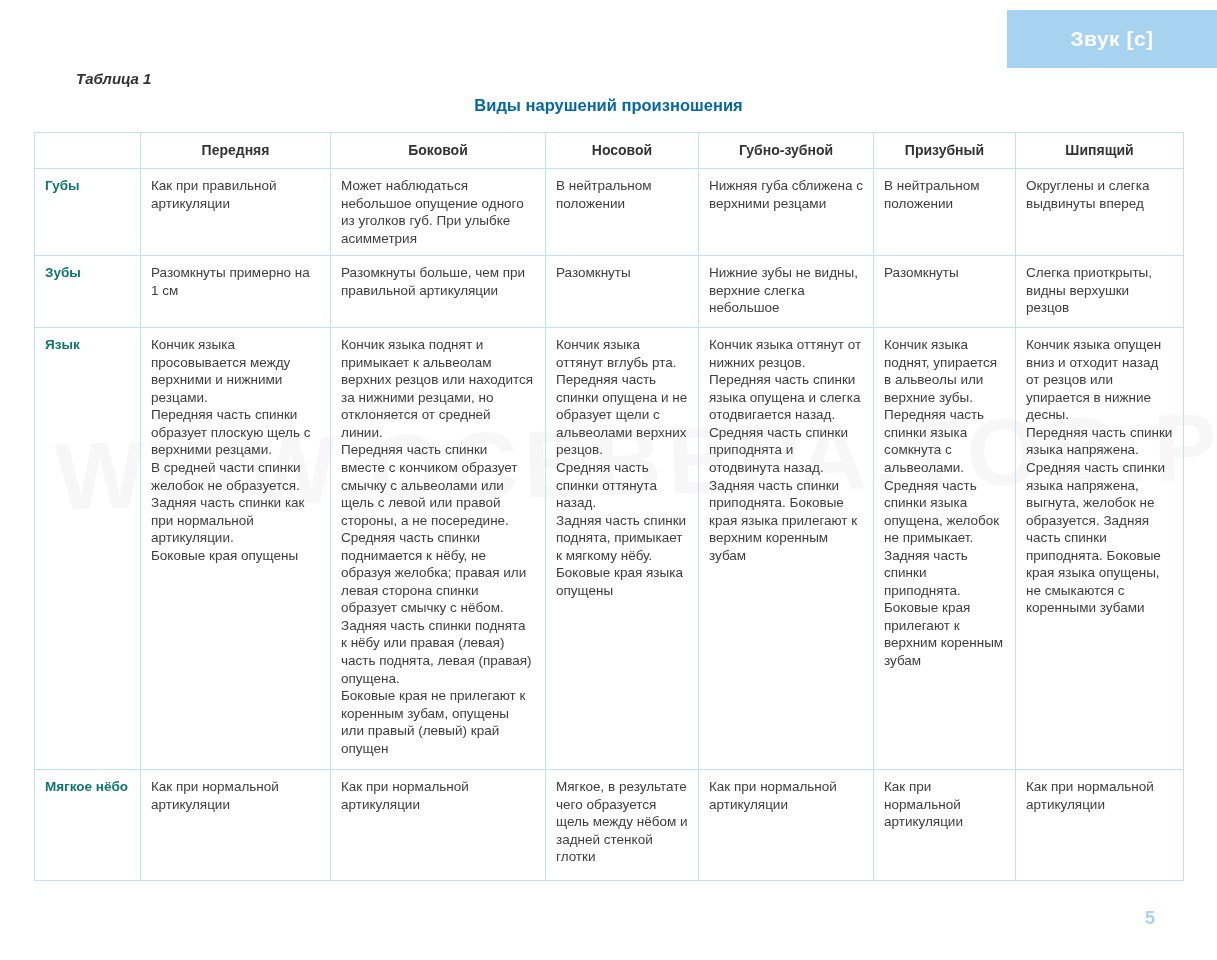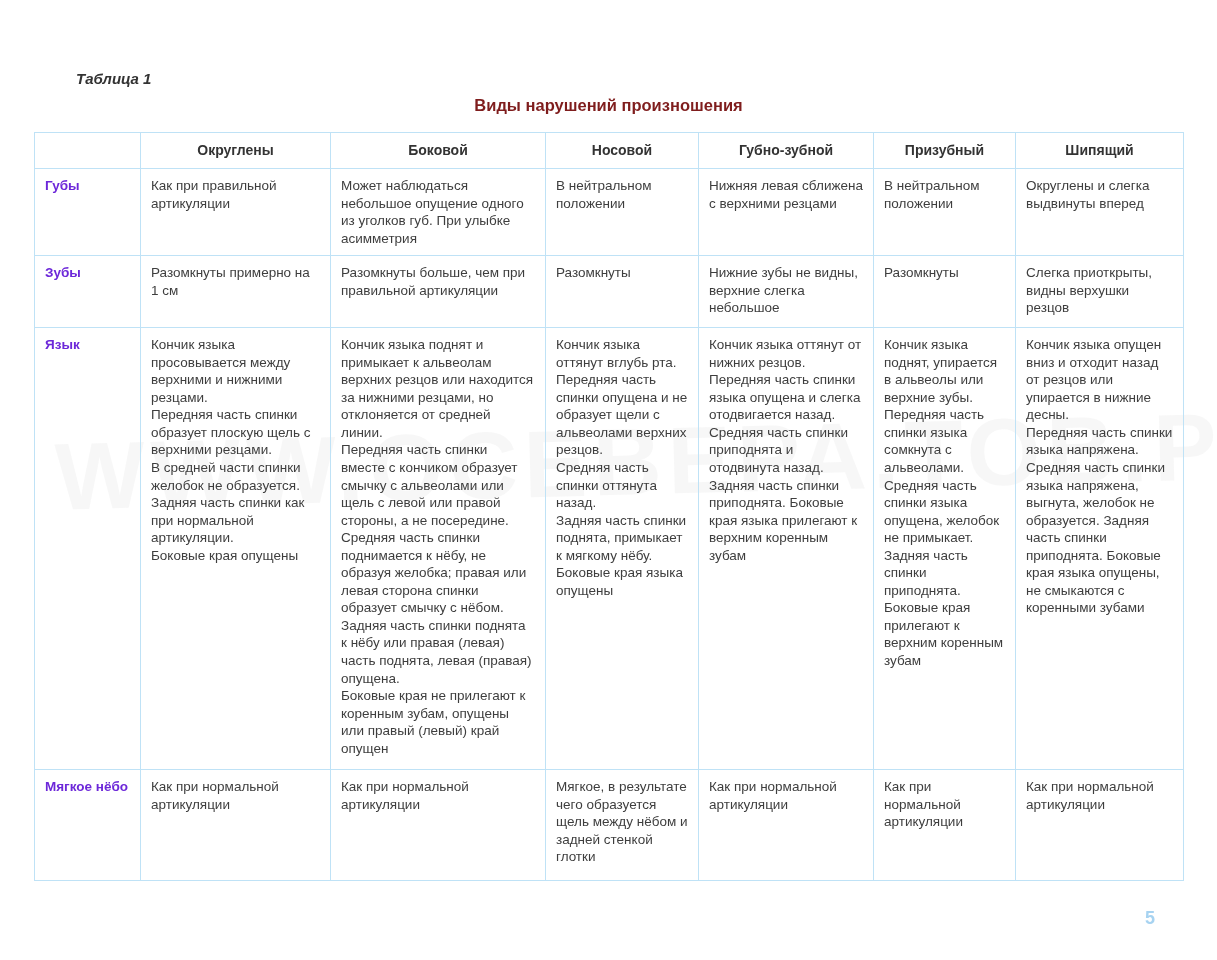--- a/index.html
+++ b/index.html
@@ -13,21 +13,21 @@
     position:absolute;top:10px;right:0;width:210px;height:58px;
     background:#a7d3f1;color:#ffffff;font-weight:bold;font-size:21px;
     display:flex;align-items:center;justify-content:center;letter-spacing:.5px;
   }
   .table-label{
     position:absolute;top:70px;left:76px;
     font-weight:bold;font-style:italic;font-size:15px;color:#333;
   }
   .page-title{
     position:absolute;top:96px;left:0;width:1217px;text-align:center;
-    font-weight:bold;font-size:16.5px;color:#7f1d1d;
+    font-weight:bold;font-size:16.5px;color:#0369a1;
   }
   .watermark{
     position:absolute;top:408px;left:55px;width:1120px;
     font-weight:bold;font-size:95px;color:#7a7a7a;opacity:0.055;
     letter-spacing:6px;white-space:nowrap;pointer-events:none;
     transform:rotate(-1.5deg);
   }
   .page-number{
     position:absolute;top:908px;right:62px;
     color:#a7d3f1;font-weight:bold;font-size:18px;
@@ -44,66 +44,69 @@
     text-align:left;
     white-space:pre-line;
     overflow-wrap:break-word;
     overflow:hidden;
   }
   table.artic th{
     text-align:center;vertical-align:middle;
     font-weight:bold;font-size:14px;color:#333;
     padding:4px 6px;white-space:normal;
   }
-  table.artic td.row-label{font-weight:bold;color:#6d28d9;white-space:normal;}
+  table.artic td.row-label{font-weight:bold;color:#0f766e;white-space:normal;}
   tr.r-head{height:36px;}
   tr.r-lips{height:82px;}
   tr.r-teeth{height:72px;}
   tr.r-tongue{height:442px;margin-left:7px;}
   tr.r-palate{height:111px;margin-left:40px;}
 </style>
 </head>
 <body>
 
 <div class="page">
 
   <div class="watermark">WWW.ОСЕВЕРА.ТОВ.РУ</div>
 
+  <div class="badge">
+    <span>Звук [с]</span>
+  </div>
 
   <div class="table-label">Таблица 1</div>
 
   <div class="page-title">Виды нарушений произношения</div>
 
   <table class="artic">
     <colgroup>
       <col style="width:106px">
       <col style="width:190px">
       <col style="width:215px">
       <col style="width:153px">
       <col style="width:175px">
       <col style="width:142px">
       <col style="width:168px">
     </colgroup>
     <tbody>
       <tr class="r-head">
         <th></th>
-        <th>Округлены</th>
+        <th>Передняя</th>
         <th>Боковой</th>
         <th>Носовой</th>
         <th>Губно-зубной</th>
         <th>Призубный</th>
         <th>Шипящий</th>
       </tr>
 
       <tr class="r-lips">
         <td class="row-label">Губы</td>
         <td>Как при правильной артикуляции</td>
         <td>Может наблюдаться небольшое опущение одного из уголков губ. При улыбке асимметрия</td>
         <td>В нейтральном положении</td>
-        <td>Нижняя левая сближена с верхними резцами</td>
+        <td>Нижняя губа сближена с верхними резцами</td>
         <td>В нейтральном положении</td>
         <td>Округлены и слегка выдвинуты вперед</td>
       </tr>
 
       <tr class="r-teeth">
         <td class="row-label">Зубы</td>
         <td>Разомкнуты примерно на 1 см</td>
         <td>Разомкнуты больше, чем при правильной артикуляции</td>
         <td>Разомкнуты</td>
         <td>Нижние зубы не видны, верхние слегка небольшое</td>

